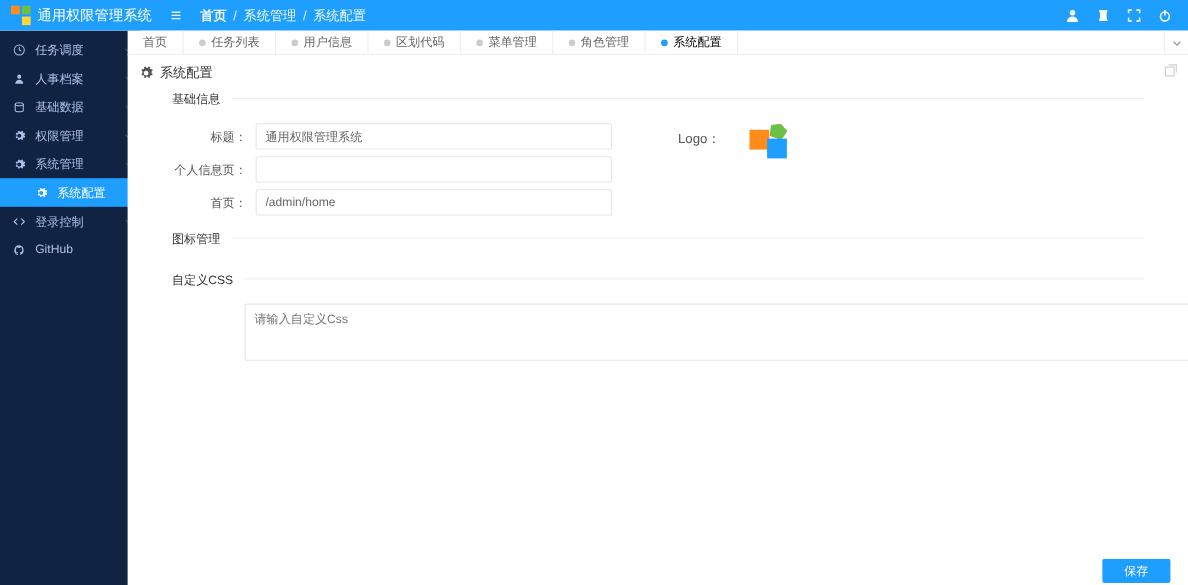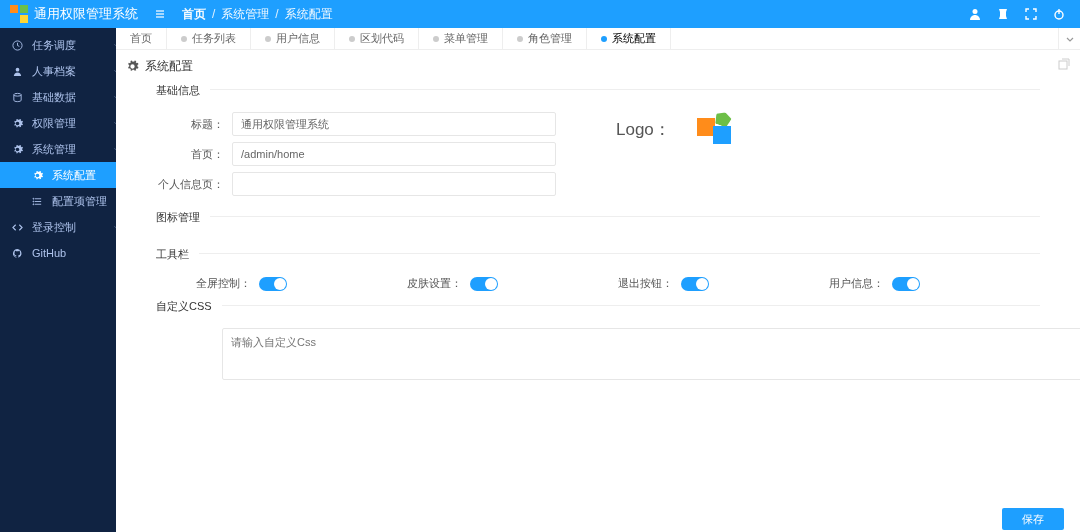--- a/index.html
+++ b/index.html
@@ -45,21 +45,21 @@
 
 .toggle { width: 28px; height: 14px; border-radius: 8px; background: #d2d2d2; position: relative; cursor: pointer; }
 .toggle::after { content: ""; position: absolute; width: 12px; height: 12px; border-radius: 50%; background: #fff; top: 1px; left: 1px; transition: 0.1s; }
 .toggle.on { background: #1E9FFF; }
 .toggle.on::after { left: 15px; }
 
 .toolbar-row, .dev-row { display: flex; gap: 120px; padding-left: 40px; }
 .tool-item { display: flex; align-items: center; gap: 8px; font-size: 11px; color: #555; }
 
 .logo-area { margin-left: 60px; display: flex; align-items: flex-start; gap: 18px; }
-.logo-lbl { font-size: 17px; color: #555; padding-top: 6px; }
+.logo-lbl { font-size: 12px; color: #555; padding-top: 6px; }
 .logo-img { width: 36px; height: 36px; position: relative; }
 .pc { position: absolute; }
 .pc.g { width: 16px; height: 14px; background: #6DBF47; top: 0; left: 18px; clip-path: polygon(50% 0, 100% 30%, 85% 100%, 15% 100%, 0 30%); transform: rotate(20deg); }
 .pc.o { width: 18px; height: 18px; background: #FF8C1A; top: 6px; left: 0; }
 .pc.b { width: 18px; height: 18px; background: #1E9FFF; top: 14px; left: 16px; }
 
 .save-btn { position: fixed; right: 16px; bottom: 2px; width: 62px; height: 22px; background: #1E9FFF; color: #fff; border: none; border-radius: 2px; font-size: 11px; cursor: pointer; }
 
 svg { display: block; }
 </style>
@@ -168,33 +168,20 @@
       <span class="chev">⌵</span>
     </div>
     <div class="side-item sub active-sub">
       <span class="sicon">
         <svg width="11" height="11" viewBox="0 0 12 12" fill="currentColor">
           <path d="M6 4a2 2 0 100 4 2 2 0 000-4zM11 6l1 .5-.5 1.5-1-.5a4.5 4.5 0 01-1 1l.5 1-1.5.5-.5-1a4.5 4.5 0 01-1.5 0l-.5 1L4.5 10l.5-1a4.5 4.5 0 01-1-1l-1 .5L2.5 7l1-.5a4.5 4.5 0 010-1.5L2.5 4.5 3 3l1 .5a4.5 4.5 0 011-1L4.5 1.5 6 1l.5 1a4.5 4.5 0 011.5 0L8.5 1 10 1.5l-.5 1a4.5 4.5 0 011 1l1-.5.5 1.5-1 .5a4.5 4.5 0 010 1.5z"></path>
         </svg>
       </span>
       <span>系统配置</span>
     </div>
-    <div class="side-item sub">
-      <span class="sicon">
-        <svg width="11" height="11" viewBox="0 0 12 12" fill="none" stroke="currentColor" stroke-width="1">
-          <line x1="3" y1="3" x2="10" y2="3"></line>
-          <line x1="3" y1="6" x2="10" y2="6"></line>
-          <line x1="3" y1="9" x2="10" y2="9"></line>
-          <circle cx="1.5" cy="3" r=".5" fill="currentColor"></circle>
-          <circle cx="1.5" cy="6" r=".5" fill="currentColor"></circle>
-          <circle cx="1.5" cy="9" r=".5" fill="currentColor"></circle>
-        </svg>
-      </span>
-      <span>配置项管理</span>
-    </div>
     <div class="side-item">
       <span class="sicon">
         <svg width="11" height="11" viewBox="0 0 12 12" fill="none" stroke="currentColor" stroke-width="1.2">
           <path d="M4 3L1 6l3 3M8 3l3 3-3 3"></path>
         </svg>
       </span>
       <span>登录控制</span>
       <span class="chev">⌵</span>
     </div>
     <div class="side-item">
@@ -261,64 +248,43 @@
 
     <div class="fieldset">
       <span class="fieldset-legend">基础信息</span>
       <div style="display:flex;">
         <div>
           <div class="form-row">
             <span class="form-label">标题：</span>
             <input class="form-input" value="通用权限管理系统" style="">
           </div>
           <div class="form-row">
+            <span class="form-label">个人信息页：</span>
+            <input class="form-input" value="" style="">
+          </div>
+          <div class="form-row">
             <span class="form-label">首页：</span>
             <input class="form-input" value="/admin/home" style="">
-          </div>
-          <div class="form-row">
-            <span class="form-label">个人信息页：</span>
-            <input class="form-input" value="" style="">
           </div>
         </div>
         <div class="logo-area">
           <span class="form-label logo-lbl" style="width:auto">Logo：</span>
           <div class="logo-img">
             <div class="pc g"></div>
               <div class="pc o"></div>
               <div class="pc b"></div>
           </div>
         </div>
       </div>
     </div>
 
     <div class="fieldset">
       <span class="fieldset-legend">图标管理</span>
     </div>
 
-    <div class="fieldset">
-      <span class="fieldset-legend">工具栏</span>
-      <div class="toolbar-row">
-        <div class="tool-item">
-            <span>全屏控制：</span>
-            <div class="toggle on"></div>
-          </div>
-        <div class="tool-item">
-            <span>皮肤设置：</span>
-            <div class="toggle on"></div>
-          </div>
-        <div class="tool-item">
-            <span>退出按钮：</span>
-            <div class="toggle on"></div>
-          </div>
-        <div class="tool-item">
-            <span>用户信息：</span>
-            <div class="toggle on"></div>
-          </div>
-      </div>
-    </div>
 
     <div class="fieldset">
       <span class="fieldset-legend">自定义CSS</span>
       <div style="padding-left:40px;">
         <textarea class="textarea" placeholder="请输入自定义Css" style=""></textarea>
       </div>
     </div>
 
   </div>
 </div>

